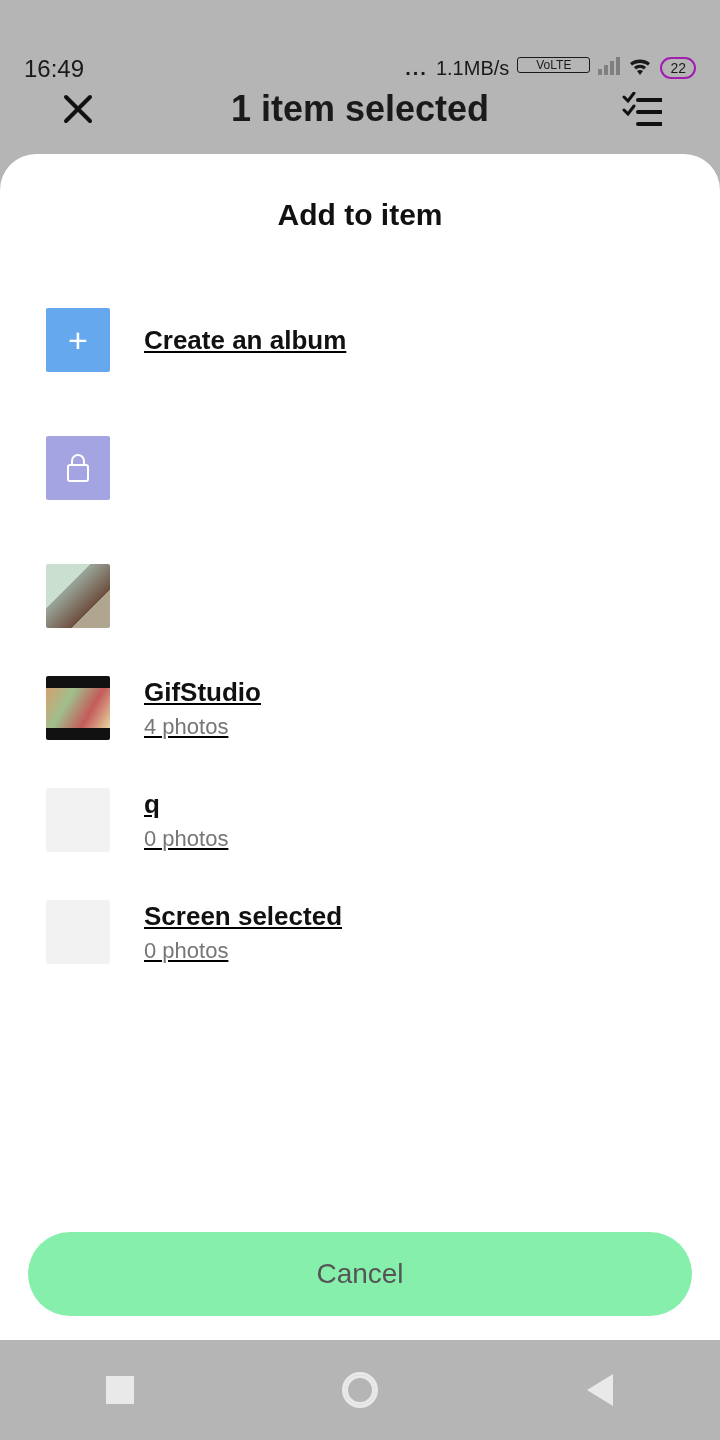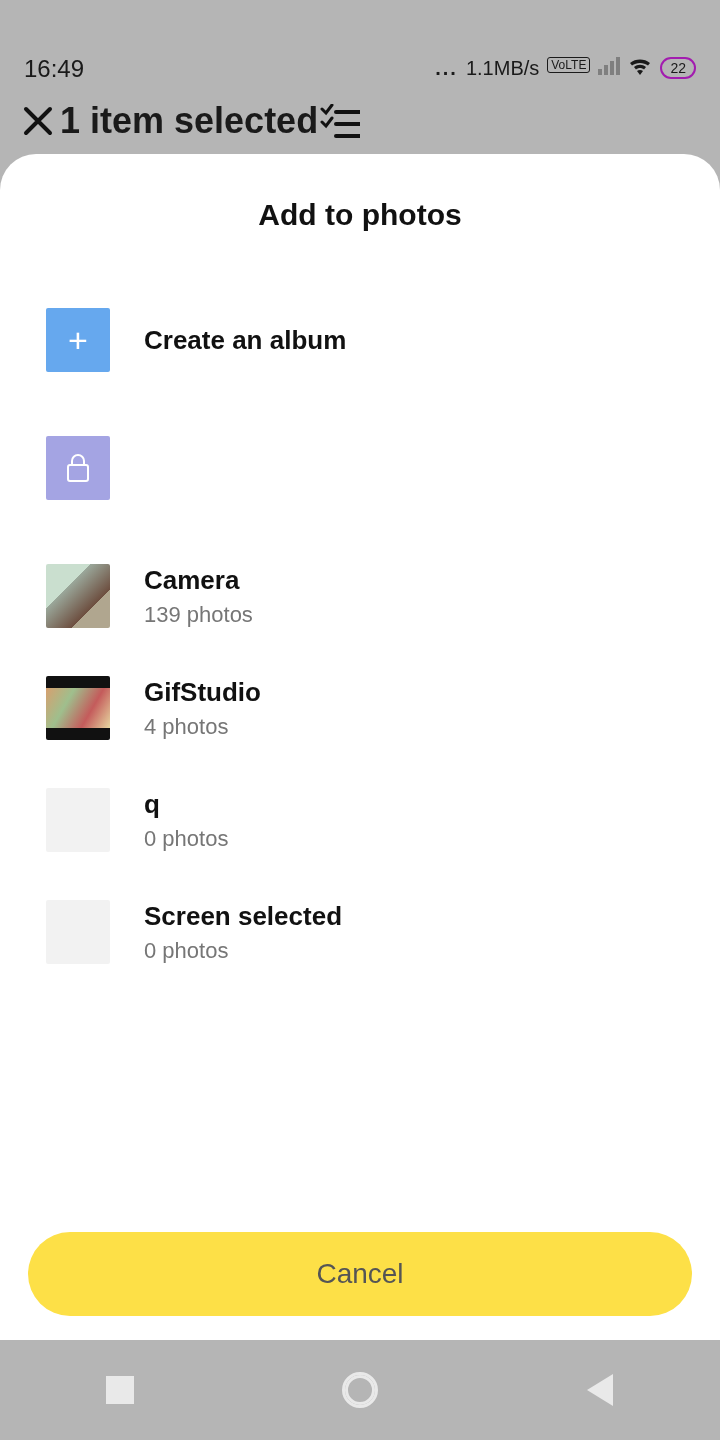--- a/index.html
+++ b/index.html
@@ -3,55 +3,55 @@
 <meta charset="utf-8">
 <style>
   * { box-sizing: border-box; margin: 0; padding: 0; }
   html, body { width: 720px; height: 1440px; font-family: -apple-system, "Helvetica Neue", Arial, sans-serif; background:#b5b5b5; overflow:hidden; }
   .screen { position:relative; width:720px; height:1440px; background:#b5b5b5; }
   
   .statusbar { position:absolute; top:0; left:0; right:0; height:50px; display:flex; align-items:center; justify-content:space-between; padding:0 24px; color:#1a1a1a; font-size:24px;margin-top:44px; }
   .status-left { font-weight:500; }
   .status-right { display:flex; align-items:flex-start; gap:8px; font-size:20px; }
   .status-right .dots::before { content:"..."; font-weight:700; letter-spacing:2px; }
-  .volte { border:1.5px solid #1a1a1a; border-radius:3px; font-size:12px; padding:0 3px; line-height:14px; }
+  .volte { border:1.5px solid #1a1a1a; border-radius:3px; font-size:12px; padding:0 18px; line-height:14px; }
   .signal { display:inline-flex; gap:2px; align-items:flex-end; }
   .signal span { width:4px; background:#1a1a1a; opacity:.35; }
   .signal span:nth-child(1){height:6px;}
   .signal span:nth-child(2){height:10px;}
   .signal span:nth-child(3){height:14px;}
   .signal span:nth-child(4){height:18px;}
   .batt { border:2px solid #a21caf; border-radius:12px; padding:0 8px; font-size:14px; line-height:18px; }
 
   
-  .appbar { position:absolute; top:76px; left:0; right:0; height:90px; display:flex; align-items:center; padding:0 16px; color:#1a1a1a; }
+  .appbar { position:absolute; top:64px; left:0; right:0; height:90px; display:flex; align-items:center; justify-content:space-between; padding:0 56px; color:#1a1a1a; }
   .appbar .title { font-size:36px; font-weight:600; }
   .xicon, .checklist { width:44px; height:44px; display:flex; align-items:center; justify-content:center; }
 
   
   .sheet { position:absolute; left:0; right:0; top:154px; bottom:100px; background:#fff; border-radius:36px 36px 0 0; padding-top:44px; overflow:hidden; }
   .sheet-title { text-align:center; font-size:30px; font-weight:700; color:#111; margin-bottom:50px; }
   .list { position:absolute; top:130px; bottom:130px; left:0; right:0; overflow:hidden; padding-left:46px; padding-right:30px; }
   .row { display:flex; align-items:center; gap:34px; padding:24px 0; }
   .row .thumb { width:64px; height:64px; flex:0 0 64px; border-radius:2px; }
-  .row .labels { display:flex; flex-direction:column; gap:6px; }
+  .row .labels { display:flex; flex-direction:column; gap:6px;text-decoration:underline; }
   .row .name { font-size:26px; font-weight:700; color:#111; }
   .row .count { font-size:22px; color:#767676; }
   .big-gap { height:16px; }
 
   .thumb.plus { background:#66a8ee; display:flex; align-items:center; justify-content:center; color:#fff; font-size:34px; font-weight:300; }
   .thumb.lock { background:#a4a4e3; display:flex; align-items:center; justify-content:center; }
   .thumb.cam { background:linear-gradient(135deg,#cadfcf 35%,#9aa79a 35%,#6d4e3f 70%,#b0a68f 70%); }
   .thumb.shot { background:#111; }
   .thumb.gif { background:#111; display:flex; align-items:center; justify-content:center; }
   .thumb.gif .inner { width:64px; height:40px; background:linear-gradient(120deg,#d7a06f,#9fbf8d,#c45b5b,#e6d6a0); }
   .thumb.empty { background:#f2f2f2; }
 
   .cancel-wrap { position:absolute; bottom:24px; left:28px; right:28px; }
-  .cancel { width:100%; height:84px; border:none; border-radius:44px; background:#fde047; color:#555; font-size:28px; font-weight:500; }
+  .cancel { width:100%; height:84px; border:none; border-radius:44px; background:#86efac; color:#555; font-size:28px; font-weight:500; }
 
   
   .navbar { position:absolute; left:0; right:0; bottom:0; height:100px; background:#b5b5b5; display:flex; align-items:center; justify-content:space-around; }
   .navbtn { width:120px; height:60px; display:flex; align-items:center; justify-content:center; }
   .square { width:28px; height:28px; background:#e9e9e9; }
   .circle { width:36px; height:36px; border:3px solid #e9e9e9; border-radius:50%; box-shadow:0 0 0 3px #e9e9e9 inset; }
   .tri { width:0; height:0; border-top:16px solid transparent; border-bottom:16px solid transparent; border-right:26px solid #e9e9e9; }
 </style>
 </head>
 <body>
@@ -90,21 +90,21 @@
         <path d="M2 5l4 4 6-8" stroke="#111" stroke-width="3" fill="none" stroke-linecap="round"></path>
         <path d="M2 18l4 4 6-8" stroke="#111" stroke-width="3" fill="none" stroke-linecap="round"></path>
         <line x1="16" y1="8" x2="40" y2="8" stroke="#111" stroke-width="4" stroke-linecap="round"></line>
         <line x1="16" y1="20" x2="40" y2="20" stroke="#111" stroke-width="4" stroke-linecap="round"></line>
         <line x1="16" y1="32" x2="40" y2="32" stroke="#111" stroke-width="4" stroke-linecap="round"></line>
       </svg>
     </div>
   </div>
 
   <div class="sheet">
-    <div class="sheet-title">Add to photos</div>
+    <div class="sheet-title">Add to item</div>
 
     <div class="list">
       <div class="row">
         <div class="thumb plus">+</div>
         <div class="labels">
           <div class="name">Create an album</div>
         </div>
       </div>
       <div class="big-gap"></div>
       <div class="row">
@@ -112,24 +112,20 @@
           <svg width="28" height="30" viewBox="0 0 28 30">
               <rect x="4" y="12" width="20" height="16" rx="2" fill="none" stroke="#fff" stroke-width="2"></rect>
               <path d="M8 12V8a6 6 0 0112 0v4" fill="none" stroke="#fff" stroke-width="2"></path>
             </svg>
         </div>
       </div>
       <div class="big-gap"></div>
 
       <div class="row">
         <div class="thumb cam"></div>
-        <div class="labels">
-          <div class="name">Camera</div>
-          <div class="count">139 photos</div>
-        </div>
       </div>
 
 
       <div class="row">
         <div class="thumb gif">
             <div class="inner"></div>
           </div>
         <div class="labels">
           <div class="name">GifStudio</div>
           <div class="count">4 photos</div>

